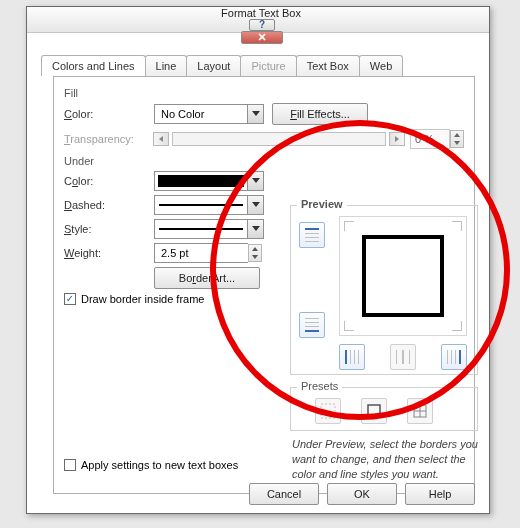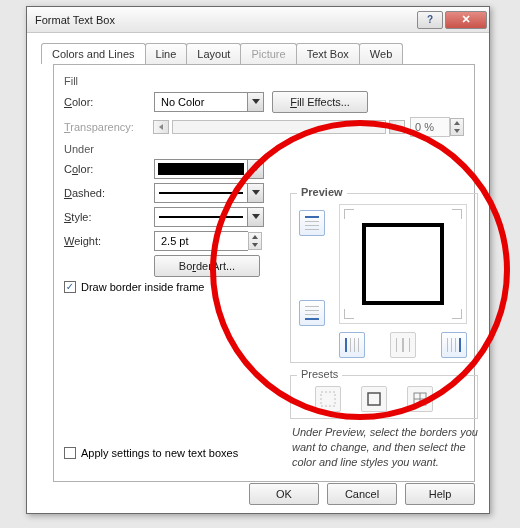--- a/index.html
+++ b/index.html
@@ -1,25 +1,25 @@
 <!DOCTYPE html>
 <html><head>
 <meta charset="utf-8">
 <style>
   * { box-sizing: border-box; font-family: "Segoe UI", Tahoma, sans-serif; font-size: 11px; }
   body { margin: 0; background: #e8e8e8; width: 520px; height: 528px; position: relative; }
   .overlay-circle { position:absolute; left:210px; top:120px; width:300px; height:300px; border:6px solid #e60000; border-radius:50%; pointer-events:none; z-index:50; }
   .dialog { position:absolute; left:26px; top:6px; width:464px; height:508px; background:#fff; border:1px solid #6a6a6a; box-shadow:2px 2px 6px rgba(0,0,0,.3); }
-  .titlebar { height:26px; background:linear-gradient(#fdfdfd,#e6e6e6); border-bottom:1px solid #c7c7c7; display:flex; align-items:center; padding:0 2px 0 8px; }
+  .titlebar { height:26px; background:linear-gradient(#fdfdfd,#e6e6e6); border-bottom:1px solid #c7c7c7; display:flex; align-items:center; padding:0 2px 0 8px;flex-direction:column; }
   .titlebar .title { flex:1; color:#222; }
   .tb-btn { width:26px; height:18px; margin-left:2px; border:1px solid #8a8a8a; border-radius:2px; display:flex; align-items:center; justify-content:center; font-size:10px; line-height:1; }
   .tb-help { background:linear-gradient(#f6f6f6,#dcdcdc); color:#3a5a8a; font-weight:bold; }
   .tb-close { width:42px; background:linear-gradient(#e48a82,#c9544a); color:#fff; font-weight:bold; }
   .tabrow { display:flex; padding:10px 14px 0 14px; gap:0; }
-  .tab { padding:4px 10px; border:1px solid #b0b0b0; border-bottom:none; background:linear-gradient(#fdfdfd,#eeeeee); border-radius:3px 3px 0 0; color:#333; cursor:default; margin-right:-1px; position:relative; }
+  .tab { padding:4px 10px; border:1px solid #b0b0b0; border-bottom:none; background:linear-gradient(#fdfdfd,#eeeeee); border-radius:3px 3px 0 0; color:#333; cursor:default; margin-right:-1px; position:relative;margin-top:12px; }
   .tab.active { background:#fff; z-index:2; }
   .tab.disabled { color:#a0a0a0; }
   .panel { border:1px solid #b0b0b0; margin:0 14px 10px 26px; height:418px; background:#fff; position:relative; padding:8px 10px; }
   .section-label { color:#555; margin:2px 0 4px 0; }
   .row { display:flex; align-items:center; margin:4px 0; }
   .lbl { width:90px; color:#333; }
   .lbl.disabled { color:#a0a0a0; }
   .ul { text-decoration:underline; }
   .combo { display:flex; align-items:center; height:20px; border:1px solid #8f8f8f; background:#fff; }
   .combo .val { flex:1; padding:0 6px; white-space:nowrap; overflow:hidden; }
@@ -263,20 +263,20 @@
     <div class="hint" style="left:238px; top:360px; width:188px;">Under Preview, select the borders you want to change, and then select the color and line styles you want.</div>
 
     <div class="row" style="position:absolute; left:10px; bottom:18px;">
       <div class="checkbox"></div>
       <div>Apply settings to new text boxes</div>
     </div>
   </div>
 
   <div class="bottom-row">
     <div style="flex:1"></div>
+    <div class="btn" style="width:70px;">Cancel</div>
     <div class="btn" style="width:70px;">OK</div>
-    <div class="btn" style="width:70px;">Cancel</div>
     <div class="btn" style="width:70px;">Help</div>
   </div>
 
 </div>
 
 <div class="overlay-circle"></div>
 
 </body></html>

